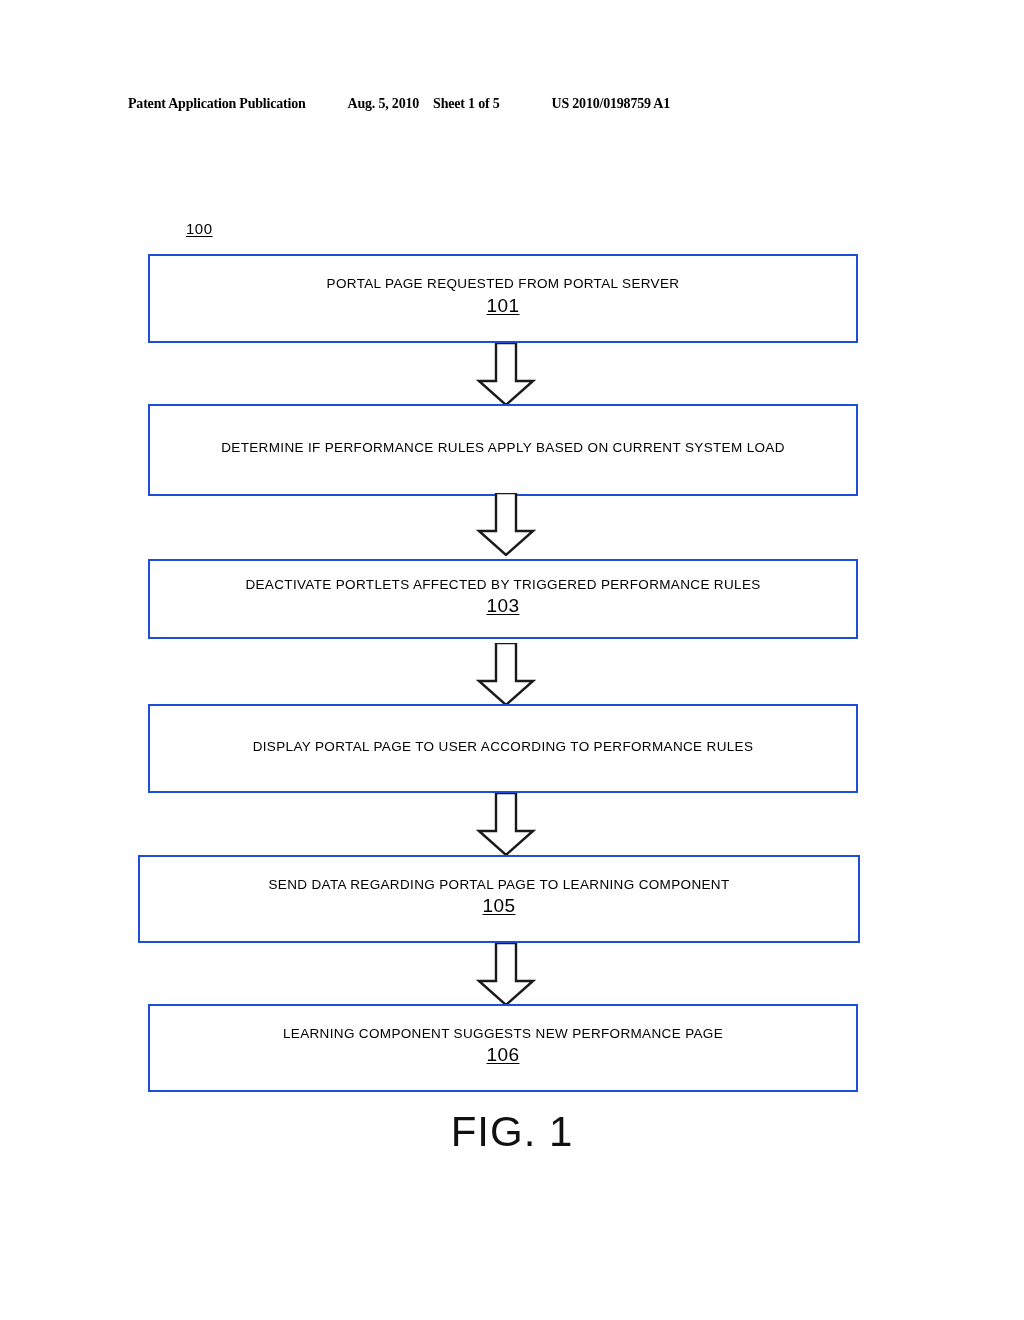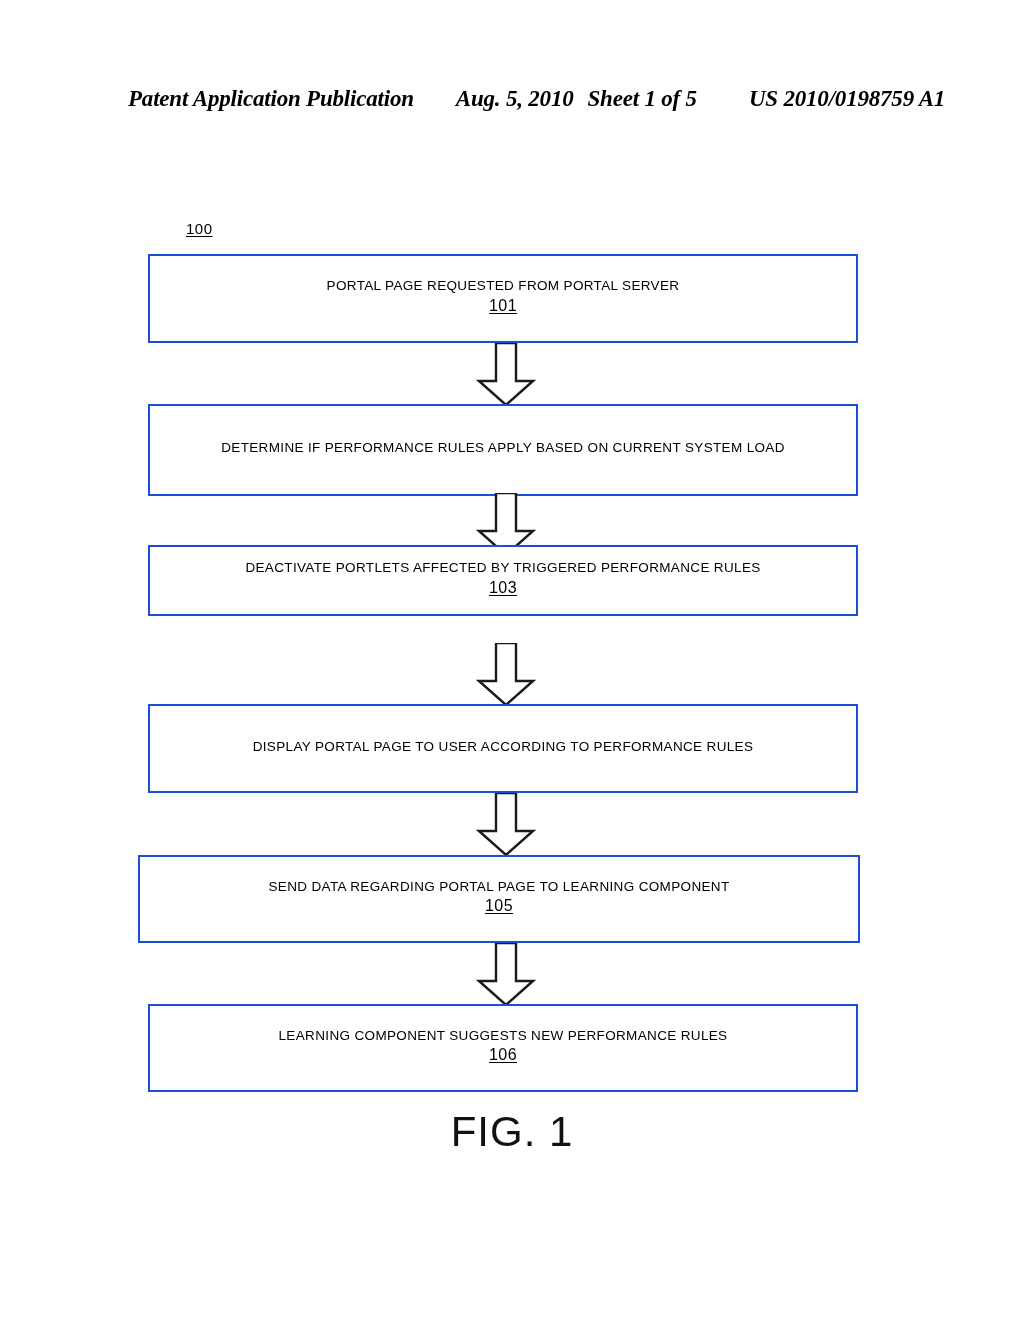--- a/index.html
+++ b/index.html
@@ -18,27 +18,26 @@
   }
 
   
   .page-header {
     position: absolute;
     top: 86px;
     left: 128px;
     width: 768px;
     height: 26px;
     display: flex;
-    align-items: flex-start;
+    align-items: flex-end;
     font-family: "Liberation Serif", serif;
     font-weight: bold;
-    font-size: 23px;
+    font-size: 14px;
     letter-spacing: -0.2px;
     white-space: nowrap;
-    font-style: italic;
   }
   .hdr-pub   { margin-right: 42px; }
   .hdr-date  { margin-right: 14px; }
   .hdr-sheet { margin-right: 52px; }
   .hdr-num   { }
 
   
   .flow {
     position: absolute;
     left: 0;
@@ -70,31 +69,31 @@
     align-items: center;
     justify-content: center;
   }
   .fbox .line1 {
     font-size: 13.5px;
     letter-spacing: 0.35px;
     white-space: nowrap;
     line-height: 1.15;
   }
   .fbox .line2 {
-    font-size: 16px;
+    font-size: 19px;
     letter-spacing: 0.4px;
     text-decoration: underline;
     text-underline-offset: 2px;
     margin-top: 3px;
   }
 
   
   #box-1 { top: 254px; height: 89px; }
   #box-2 { top: 404px; height: 92px; }
-  #box-3 { top: 545px; height: 71px; }
+  #box-3 { top: 559px; height: 80px; }
   #box-4 { top: 704px; height: 89px; }
   #box-5 { top: 855px; height: 88px; left: 138px; width: 722px; }
   #box-6 { top: 1004px; height: 88px; }
 
   
   #box-1 .txtwrap { margin-top: -4px; }
   #box-2 .txtwrap { margin-top: -4px; }
   #box-3 .txtwrap { margin-top: -4px; }
   #box-4 .txtwrap { margin-top: -4px; }
   #box-5 .txtwrap { margin-top: -4px; }
@@ -202,20 +201,20 @@
   </div>
 
   <div class="arrow" id="arrow-5">
     <svg viewBox="0 0 60 63" preserveAspectRatio="none" aria-hidden="true">
       <polygon points="20,0 40,0 40,38 57,38 30,62 3,38 20,38" fill="#ffffff" stroke="#1a1a1a" stroke-width="2.4" stroke-linejoin="miter"></polygon>
     </svg>
   </div>
 
   <div class="fbox" id="box-6">
     <div class="txtwrap">
-      <div class="line1">LEARNING COMPONENT SUGGESTS NEW PERFORMANCE RULES</div>
+      <div class="line1">LEARNING COMPONENT SUGGESTS NEW PERFORMANCE PAGE</div>
       <div class="line2">106</div>
     </div>
   </div>
 
 </div>
 
 <div class="fig-caption">FIG. 1</div>
 
 </body></html>

